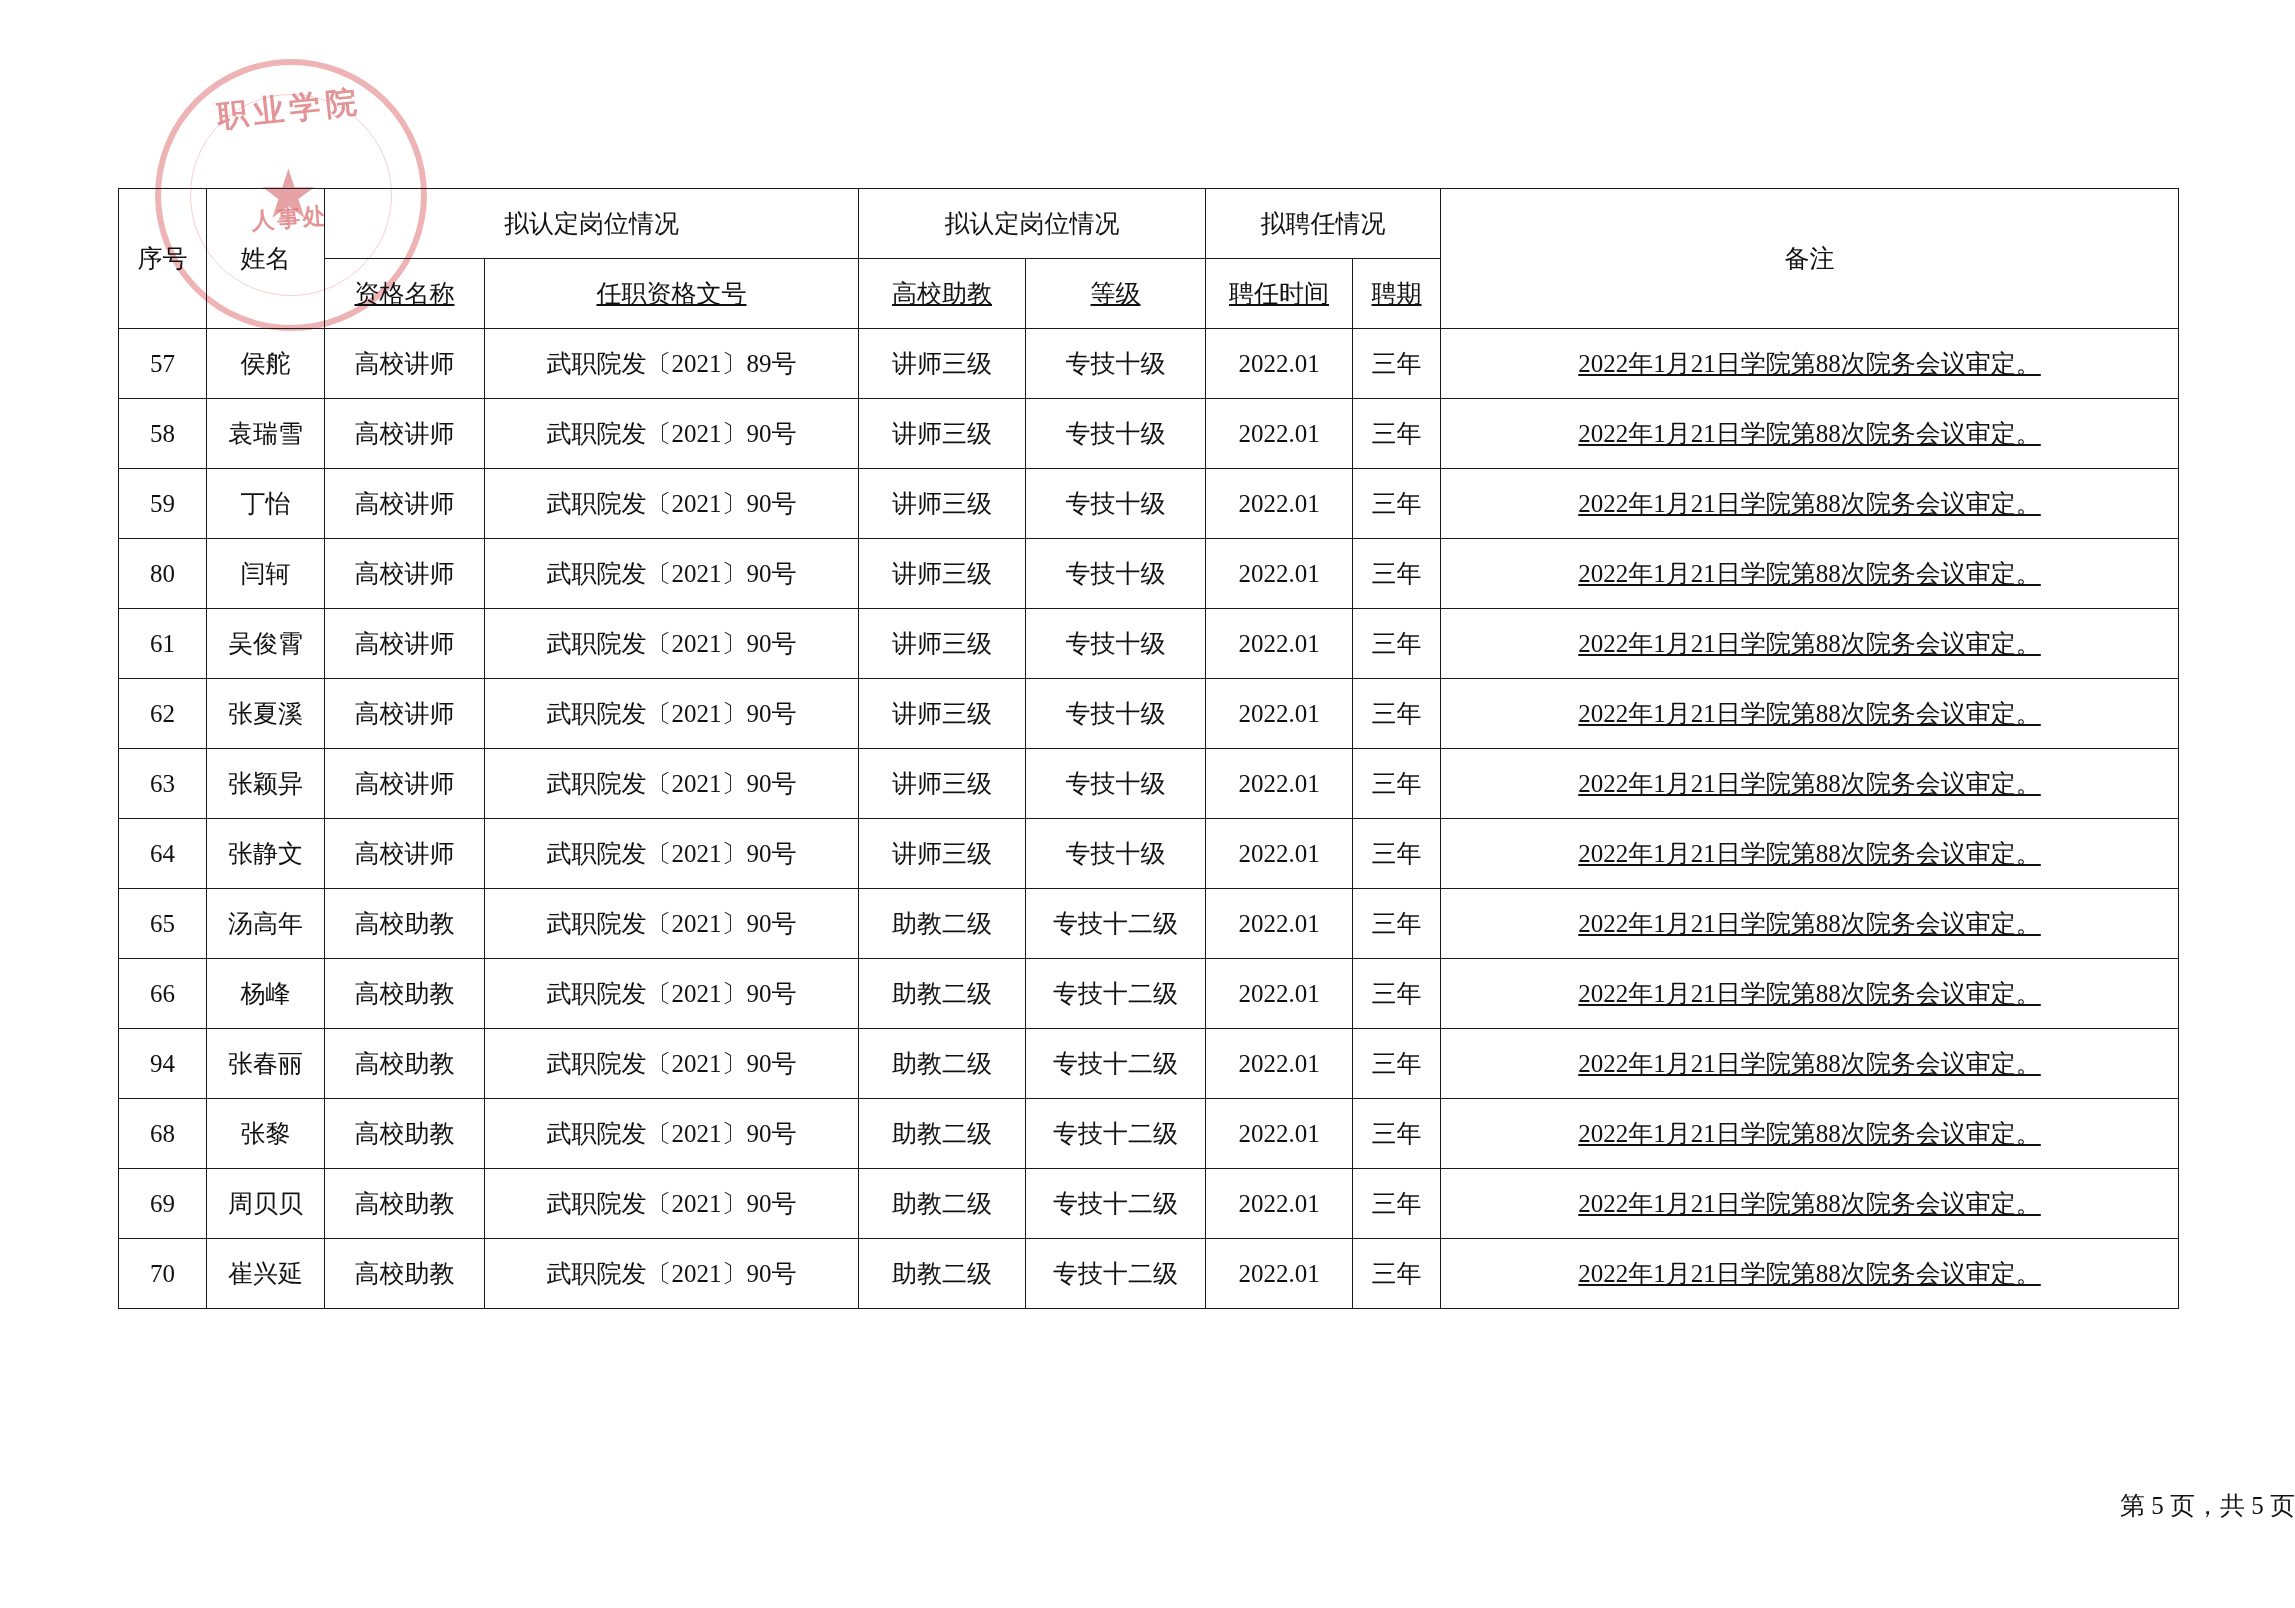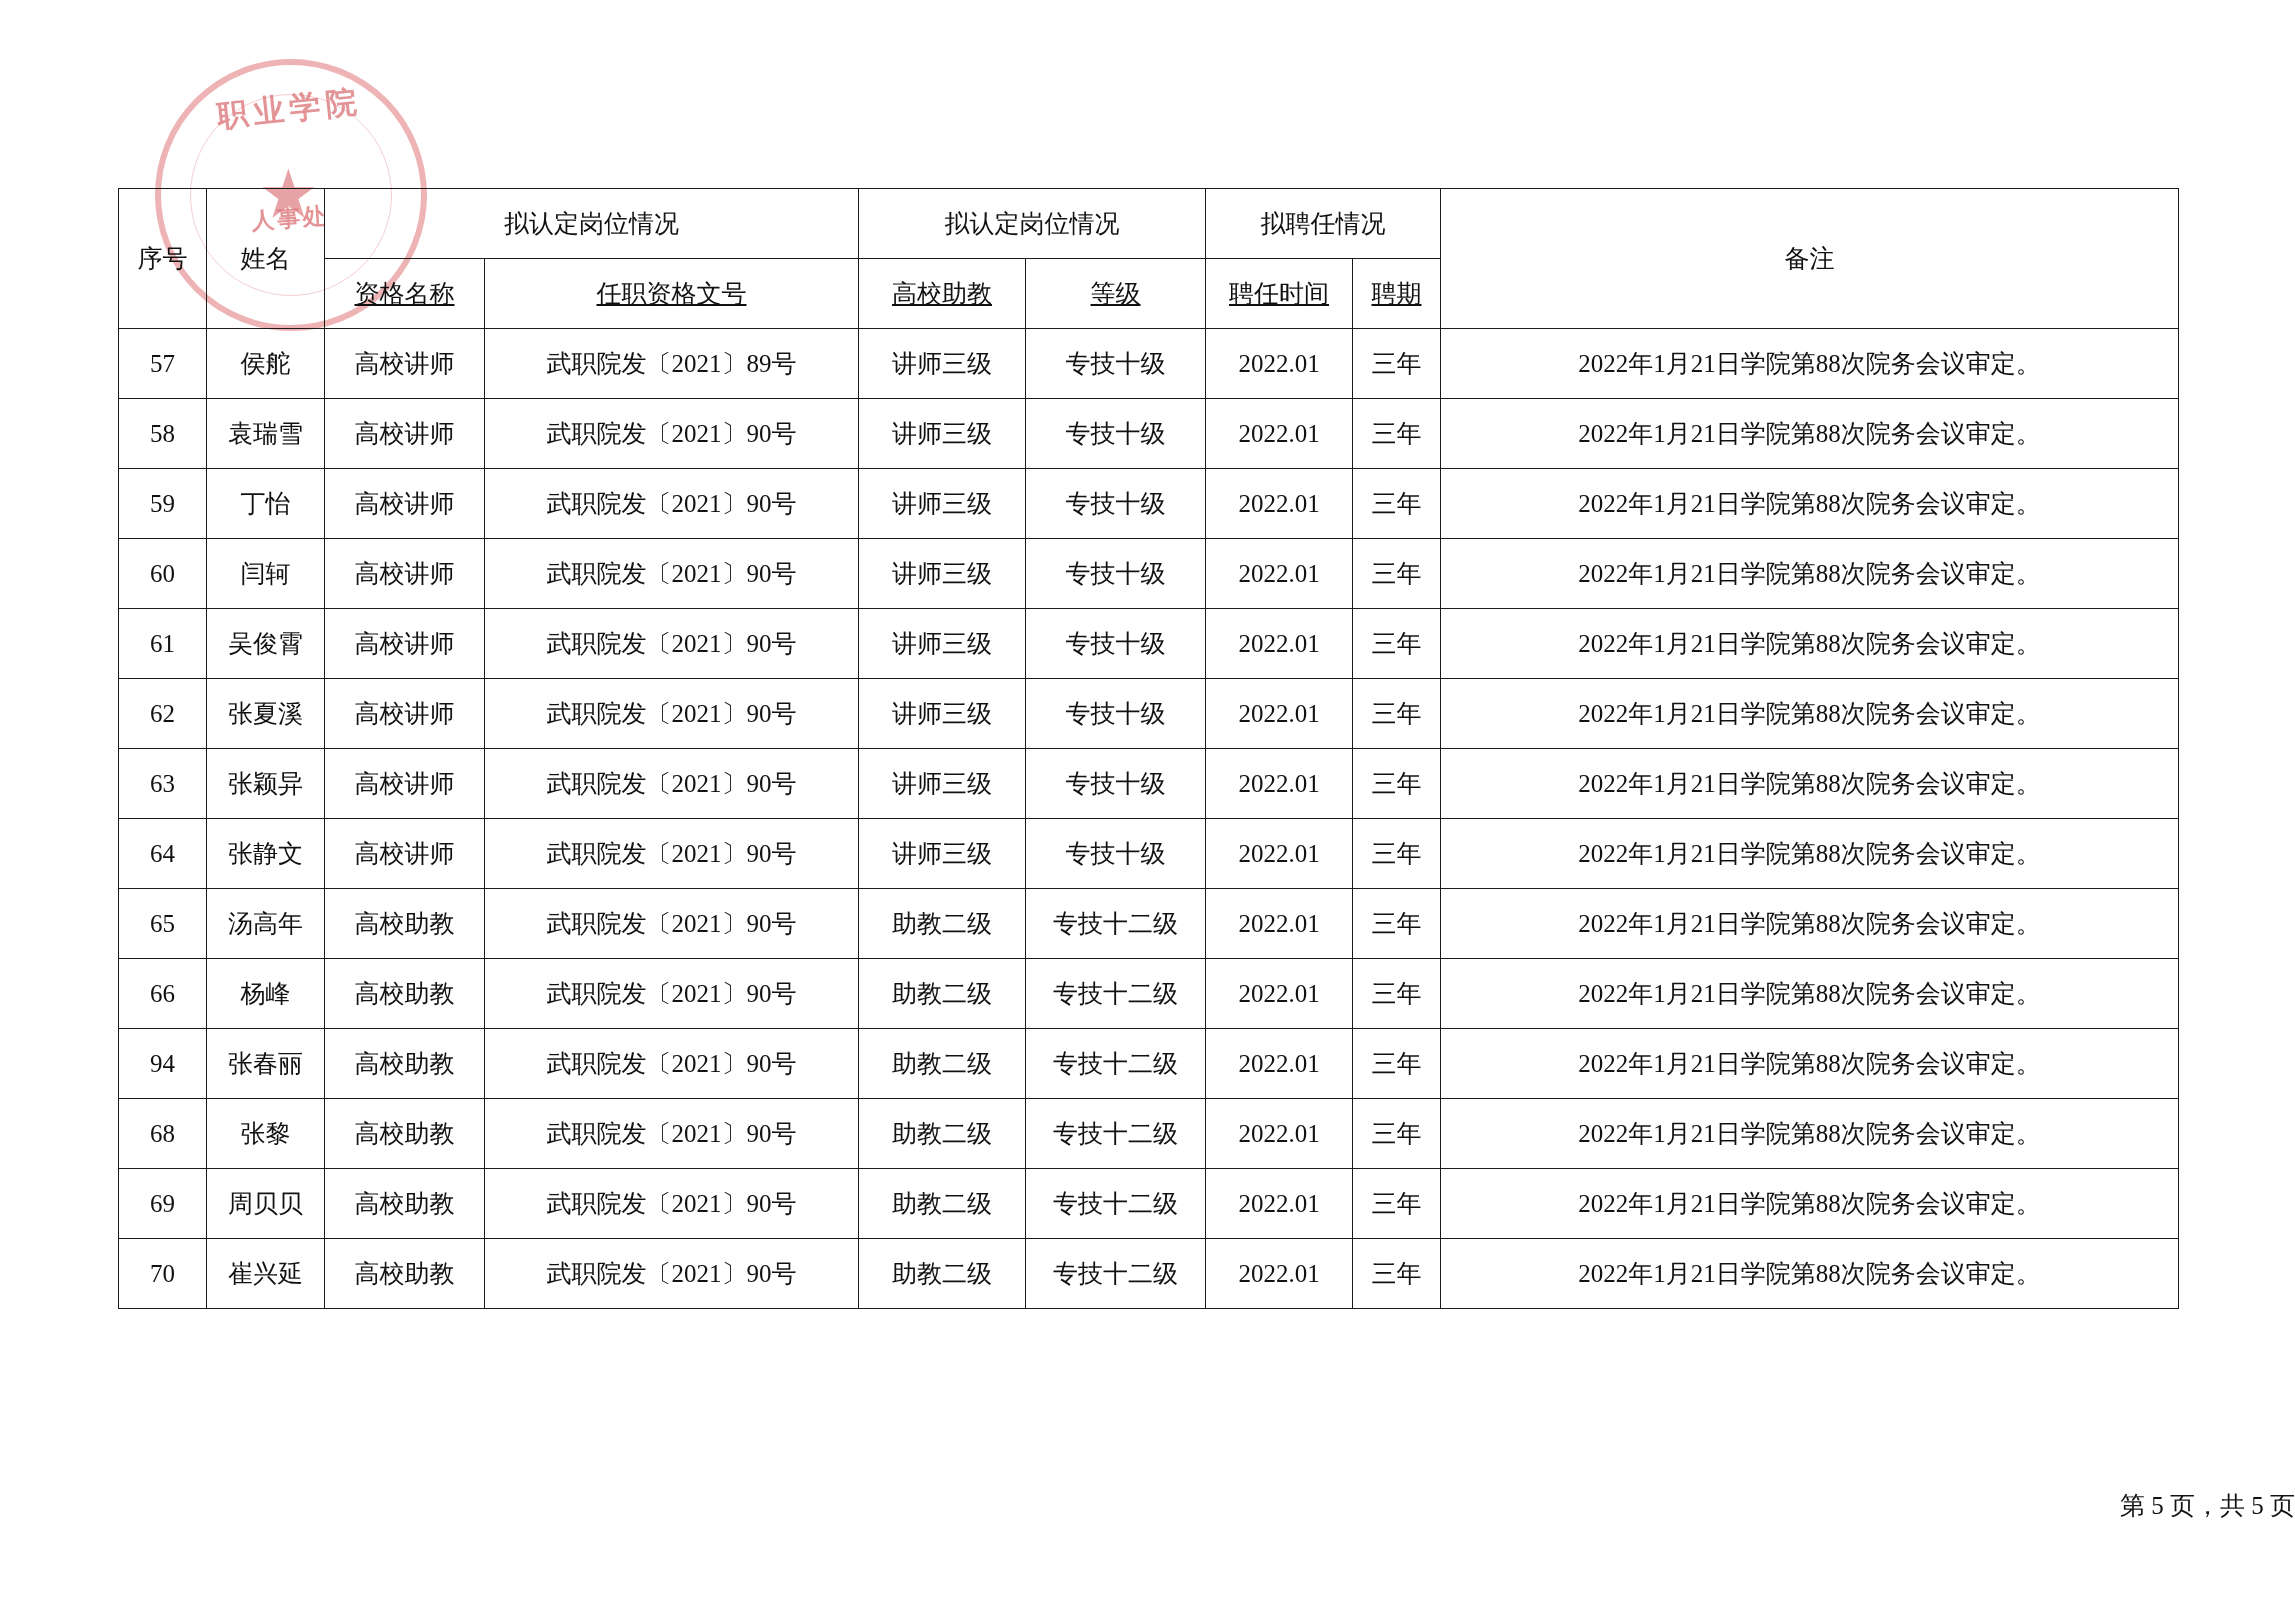--- a/index.html
+++ b/index.html
@@ -126,20 +126,21 @@
   .col-post { width: 167px; }
   .col-level { width: 180px; }
   .col-time { width: 147px; }
   .col-term { width: 88px; }
   .col-remark { width: auto; }
 
   td.remark {
     text-align: left;
     padding-left: 8px;
     font-size: 25px;
+    text-decoration: underline;
   }
   td.doc-num, td.time-cell {
     font-family: "Liberation Serif", "DejaVu Serif", serif;
   }
   .hdr-top td { height: 57px; }
   .hdr-bot td { height: 57px; text-decoration: underline; }
 
   .footer {
     position: absolute;
     left: 0;
@@ -224,21 +225,21 @@
           <td>丁怡</td>
           <td>高校讲师</td>
           <td class="doc-num">武职院发〔2021〕90号</td>
           <td>讲师三级</td>
           <td>专技十级</td>
           <td class="time-cell">2022.01</td>
           <td>三年</td>
           <td class="remark">2022年1月21日学院第88次院务会议审定。</td>
         </tr>
         <tr>
-          <td>60</td>
+          <td>80</td>
           <td>闫轲</td>
           <td>高校讲师</td>
           <td class="doc-num">武职院发〔2021〕90号</td>
           <td>讲师三级</td>
           <td>专技十级</td>
           <td class="time-cell">2022.01</td>
           <td>三年</td>
           <td class="remark">2022年1月21日学院第88次院务会议审定。</td>
         </tr>
         <tr>

